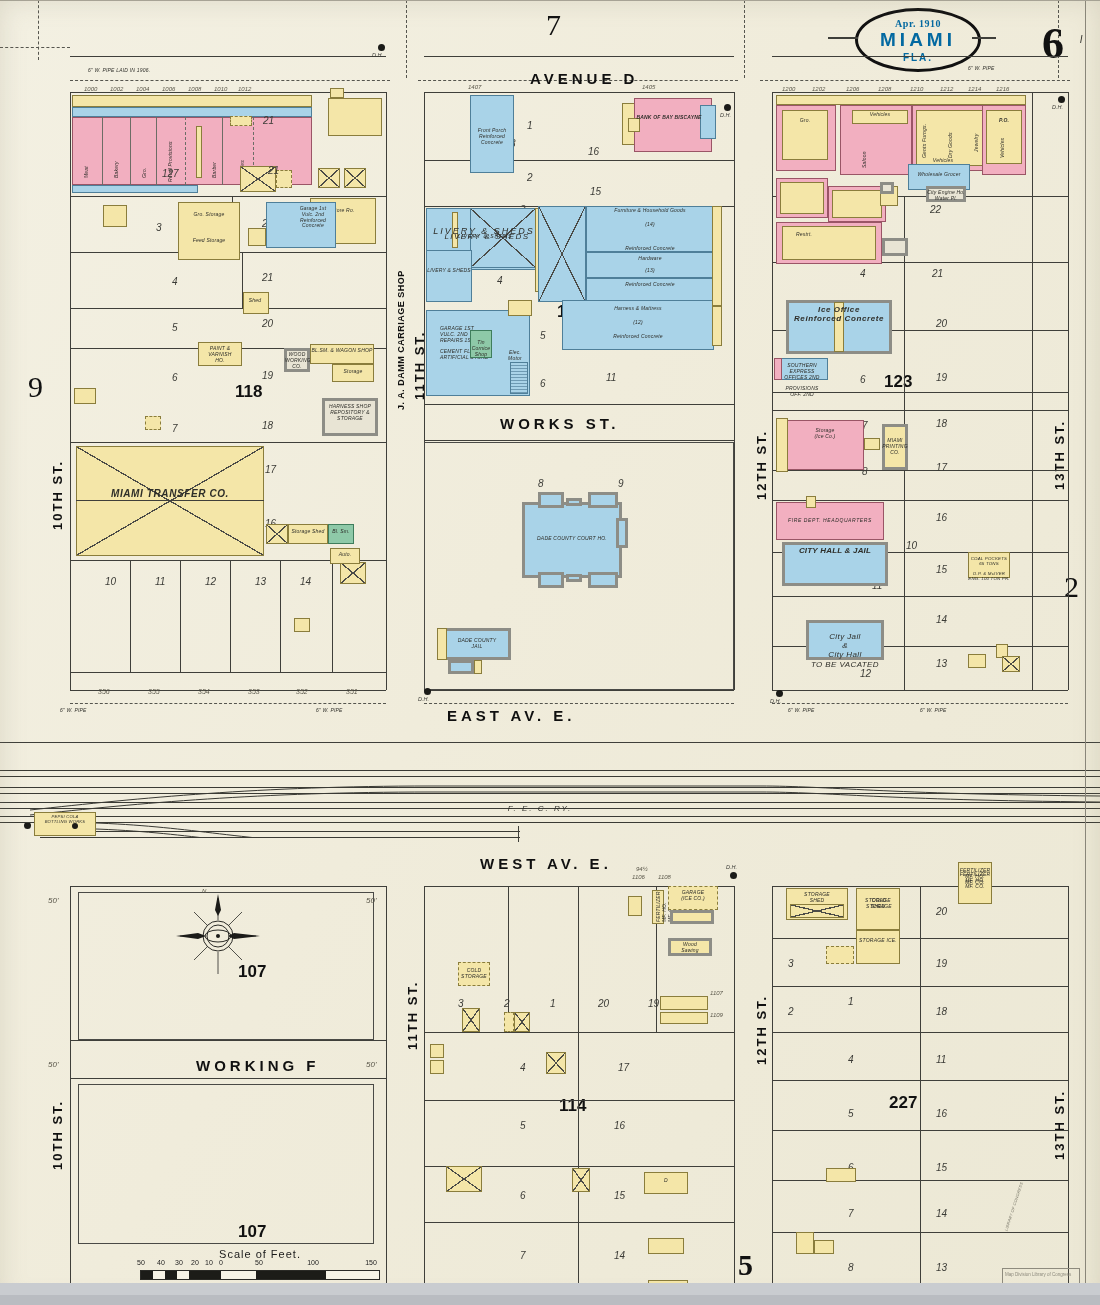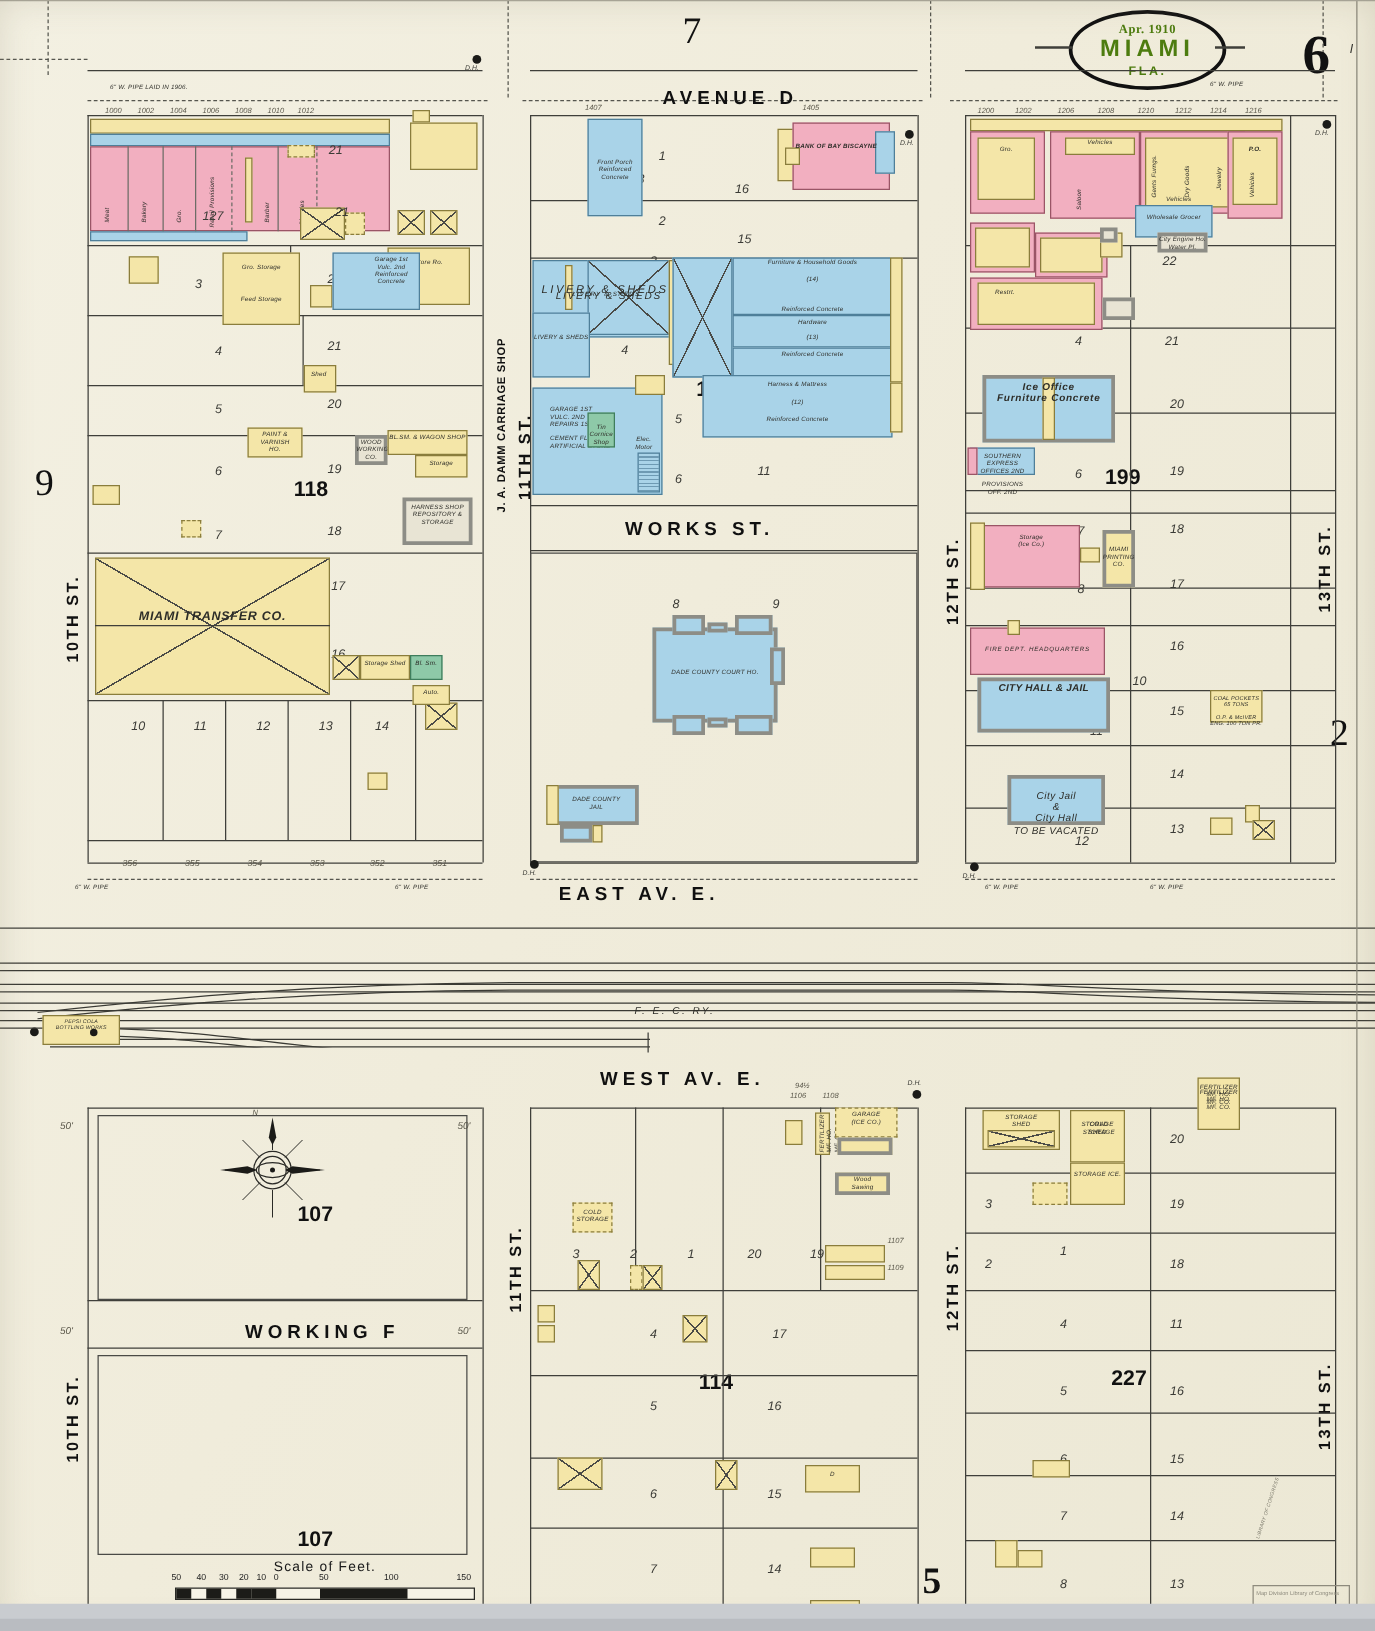--- a/index.html
+++ b/index.html
@@ -42,21 +42,21 @@
   .tinynum{position:absolute;font-style:italic;font-size:6px;color:#5a574a;}
   .bl{position:absolute;font-size:6.5px;color:#2d2d28;font-family:"Liberation Sans",sans-serif;
       font-style:italic;letter-spacing:.2px;line-height:1.15;text-align:center;white-space:pre-line;}
   .bl.sm{font-size:5px;}
   .bl.md{font-size:8px;}
   .bl.lg{font-size:10px;letter-spacing:.6px;}
   .bl.rot{transform-origin:0 0;transform:rotate(-90deg);text-align:left;}
 
   
   #cartouche{position:absolute;left:855px;top:8px;width:120px;height:58px;
-     border:3px solid #111;border-radius:50%/50%;text-align:center;color:#4d7c0f;background:transparent;}
+     border:3px solid #111;border-radius:50%/50%;text-align:center;color:#0369a1;background:transparent;}
   #cart-date{font-size:10px;font-weight:bold;letter-spacing:.5px;margin-top:7px;font-family:"Liberation Serif",serif;}
   #cart-city{font-size:19px;font-weight:bold;letter-spacing:4px;line-height:1;margin-top:1px;}
   #cart-state{font-size:10px;font-weight:bold;letter-spacing:2px;margin-top:3px;}
 
   
   .rail{position:absolute;height:1px;background:#3a3a34;}
   
   #compass{position:absolute;left:172px;top:890px;width:92px;height:92px;}
   
   #scalebar{position:absolute;left:140px;top:1248px;width:240px;}
@@ -114,21 +114,21 @@
   <div class="st-vert" style="left:412px;top:400px;">11TH       ST.</div>
   <div class="st-vert" style="left:754px;top:500px;">12TH       ST.</div>
   <div class="st-vert" style="left:1052px;top:490px;">13TH       ST.</div>
   <div class="st-vert" style="left:50px;top:1170px;">10TH       ST.</div>
   <div class="st-vert" style="left:405px;top:1050px;">11TH       ST.</div>
   <div class="st-vert" style="left:754px;top:1065px;">12TH       ST.</div>
   <div class="st-vert" style="left:1052px;top:1160px;">13TH       ST.</div>
 
   <div class="blknum" style="left:235px;top:382px;">118</div>
   <div class="blknum" style="left:557px;top:302px;">115</div>
-  <div class="blknum" style="left:884px;top:372px;">199</div>
+  <div class="blknum" style="left:884px;top:372px;">123</div>
   <div class="blknum" style="left:238px;top:962px;">107</div>
   <div class="blknum" style="left:238px;top:1222px;">107</div>
   <div class="blknum" style="left:559px;top:1096px;">114</div>
   <div class="blknum" style="left:889px;top:1093px;">227</div>
 
   <div class="hwall" style="left:70px;top:56px;width:316px;height:1px;"></div>
   <div class="hwall" style="left:424px;top:56px;width:310px;height:1px;"></div>
   <div class="hwall" style="left:772px;top:56px;width:296px;height:1px;"></div>
   <div class="hwall" style="left:70px;top:92px;width:316px;height:1px;"></div>
   <div class="hwall" style="left:424px;top:92px;width:310px;height:1px;"></div>
@@ -444,21 +444,21 @@
   <div class="bld yel" style="left:880px;top:186px;width:18px;height:20px;"></div>
   <div class="bld gry stone" style="left:880px;top:182px;width:14px;height:12px;"></div>
   <div class="bld gry stone" style="left:926px;top:186px;width:40px;height:16px;"></div>
   <div class="bl sm" style="left:926px;top:190px;width:40px;">City Engine Ho.
 Water Pl.</div>
   <div class="lotnum" style="left:930px;top:204px;">22</div>
 
   <div class="bld blu stone" style="left:786px;top:300px;width:106px;height:54px;"></div>
   <div class="bld yel" style="left:834px;top:302px;width:10px;height:50px;"></div>
   <div class="bl md" style="left:788px;top:305px;width:102px;font-weight:bold;letter-spacing:.6px;">Ice Office
-Furniture Concrete</div>
+Reinforced Concrete</div>
   <div class="bl sm" style="left:790px;top:318px;width:100px;font-size:4.2px;"></div>
   <div class="bld blu" style="left:776px;top:358px;width:52px;height:22px;"></div>
   <div class="bld pnk" style="left:774px;top:358px;width:8px;height:22px;"></div>
   <div class="bl sm" style="left:778px;top:363px;width:48px;">SOUTHERN EXPRESS
 OFFICES 2ND
 
 PROVISIONS
 OFF. 2ND</div>
 
   <div class="bld pnk" style="left:786px;top:420px;width:78px;height:50px;"></div>

